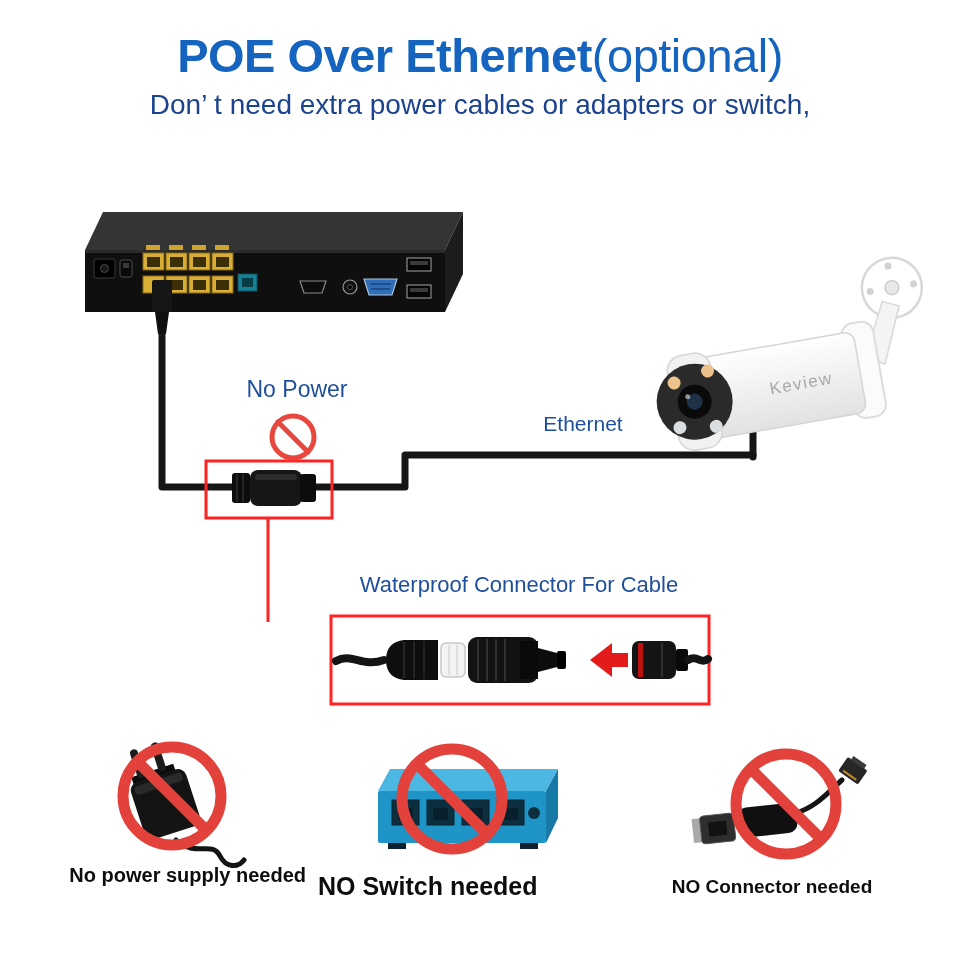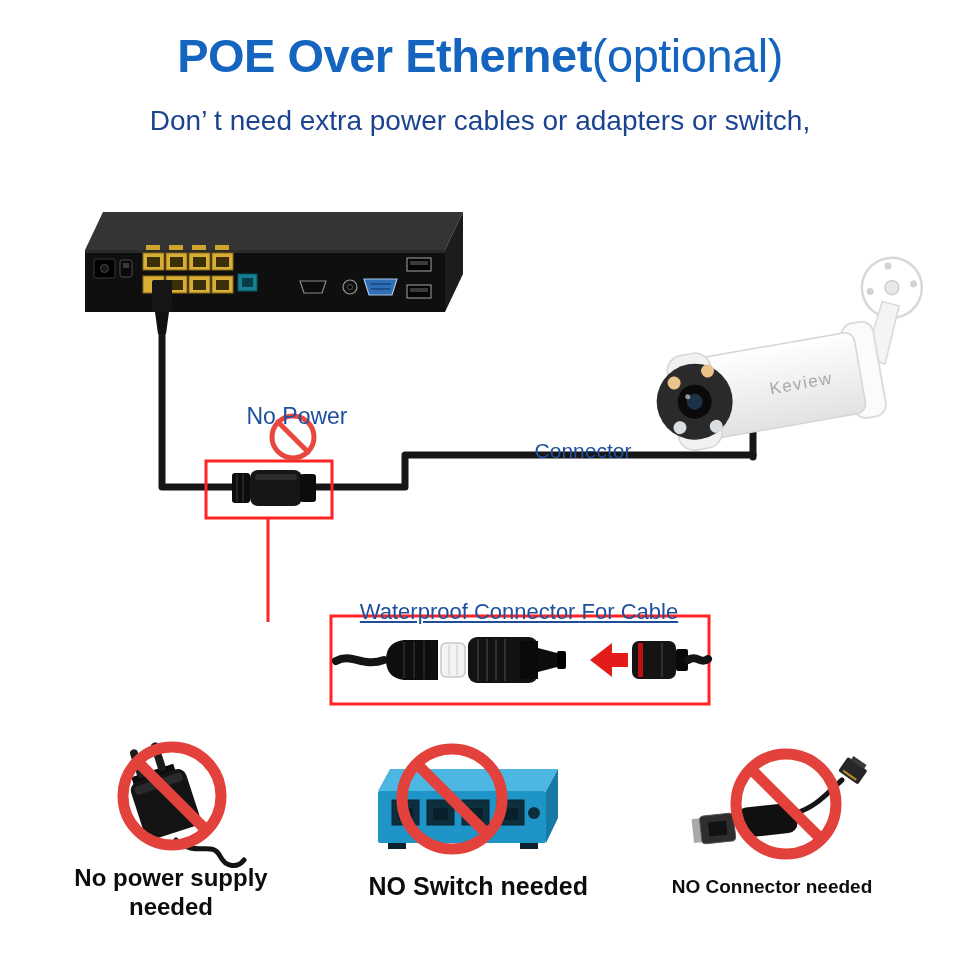--- a/index.html
+++ b/index.html
@@ -12,32 +12,32 @@
   }
   .stage svg.art{position:absolute;left:0;top:0;}
   .abs{position:absolute;}
   .header{position:absolute;left:0;top:30px;width:960px;text-align:center;}
   .title{
     font-size:47px;line-height:1.1;color:#1565c0;letter-spacing:-0.5px;
   }
   .title .main{font-weight:800;}
   .title .suffix{font-weight:400;}
   .subtitle{
-    margin-top:20px;
+    margin-top:4px;
     font-size:28px;line-height:1.35;color:#1b4390;font-weight:400;
   }
   .lbl-blue{
-    color:#1e4f9d;text-align:center;font-weight:400;margin-top:27px;
+    color:#1e4f9d;text-align:center;font-weight:400;
   }
   .lbl-nopower{left:197px;top:376px;width:200px;font-size:23px;}
   .lbl-poe{left:483px;top:411px;width:200px;font-size:21px;line-height:1.22;}
-  .lbl-waterproof{left:319px;top:572px;width:400px;font-size:22px;text-decoration:underline;}
+  .lbl-waterproof{left:319px;top:572px;width:400px;font-size:22px;}
   .caption{color:#0d0d0d;font-weight:700;}
-  .cap1{left:36px;top:863px;width:270px;font-size:24px;line-height:1.22;text-align:center;}
-  .cap2{left:318px;top:872px;width:270px;font-size:25px;text-align:right;}
+  .cap1{left:36px;top:863px;width:270px;font-size:20px;line-height:1.22;text-align:right;}
+  .cap2{left:318px;top:872px;width:270px;font-size:25px;text-align:left;}
   .cap3{left:612px;top:876px;width:320px;font-size:19px;text-align:center;}
 </style>
 </head>
 <body>
 
 <div class="stage">
 
   <svg class="art" width="960" height="960" viewBox="0 0 960 960">
     <defs>
       <linearGradient id="camBody" x1="0" y1="0" x2="0" y2="1">
@@ -275,21 +275,21 @@
       <span class="main">POE Over Ethernet</span><span class="suffix">(optional)</span>
     </div>
     <div class="subtitle">
       <div>Don’ t need extra power cables or adapters or switch,</div>
     </div>
   </div>
 
   <div class="abs lbl-blue lbl-nopower">No Power</div>
 
   <div class="abs lbl-blue lbl-poe">
-    <div>Connector</div>
+    <div>Ethernet</div>
   </div>
 
   <div class="abs lbl-blue lbl-waterproof">Waterproof Connector For Cable</div>
 
   <div class="abs caption cap1">
     <div>No power supply needed</div>
   </div>
 
   <div class="abs caption cap2">NO Switch needed</div>
 

